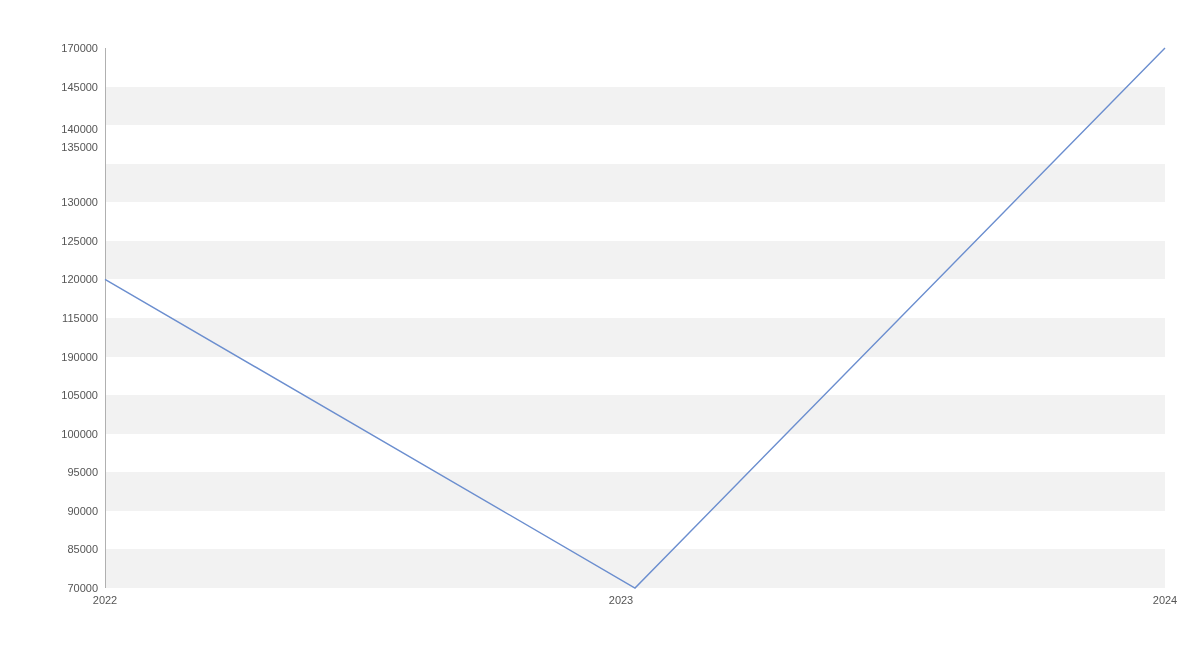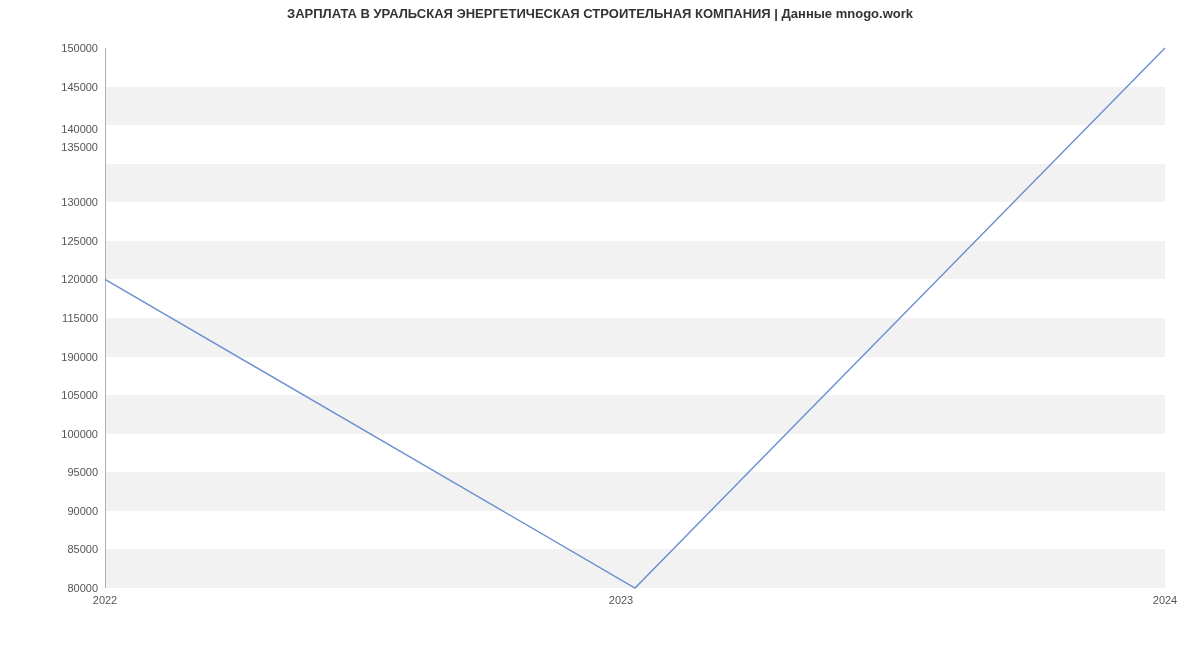--- a/index.html
+++ b/index.html
@@ -75,53 +75,52 @@
   .series-line {
     fill: none;
     stroke: #6b8ecf;
     stroke-width: 1.4;
   }
 </style>
 </head>
 <body>
 
 <div class="chart-wrap">
-  <div class="title">ЗАРПЛАТА В УРАЛЬСКАЯ ЭНЕРГЕТИЧЕСКАЯ СТРОИТЕЛЬНАЯ КОМПАНИЯ  | Данные mnogo.work</div>
 
   <div class="plot-area">
     <div id="y-grid">
         <div class="grid-band" style="top: 501.429px; height: 38.5714px;"></div>
         <div class="grid-band" style="top: 424.286px; height: 38.5714px;"></div>
         <div class="grid-band" style="top: 347.143px; height: 38.5714px;"></div>
         <div class="grid-band" style="top: 270px; height: 38.5714px;"></div>
         <div class="grid-band" style="top: 192.857px; height: 38.5714px;"></div>
         <div class="grid-band" style="top: 115.714px; height: 38.5714px;"></div>
         <div class="grid-band" style="top: 38.5714px; height: 38.5714px;"></div>
       </div>
     <div class="y-axis-line"></div>
     <svg class="line-layer" viewBox="0 0 1060 540" preserveAspectRatio="none">
       <polyline id="series-poly" class="series-line" points="0.0,231.4 530.0,540.0 1060.0,0.0"></polyline>
     </svg>
   </div>
 
   <div id="y-labels">
-      <div class="y-tick-label" style="top: 588px;">80000</div>
+      <div class="y-tick-label" style="top: 588px;">70000</div>
       <div class="y-tick-label" style="top: 549.429px;">85000</div>
       <div class="y-tick-label" style="top: 510.857px;">90000</div>
       <div class="y-tick-label" style="top: 472.286px; text-align: right;">95000</div>
       <div class="y-tick-label" style="top: 433.714px;">100000</div>
       <div class="y-tick-label" style="top: 395.143px;">105000</div>
       <div class="y-tick-label" style="top: 356.571px;">190000</div>
       <div class="y-tick-label" style="top: 318px;">115000</div>
       <div class="y-tick-label" style="top: 279.429px;">120000</div>
       <div class="y-tick-label" style="top: 240.857px;">125000</div>
       <div class="y-tick-label" style="top: 202.286px;">130000</div>
       <div class="y-tick-label" style="top: 147px;">135000</div>
       <div class="y-tick-label" style="top: 129px;">140000</div>
       <div class="y-tick-label" style="top: 86.5714px;">145000</div>
-      <div class="y-tick-label" style="top: 48px;">150000</div>
+      <div class="y-tick-label" style="top: 48px;">170000</div>
     </div>
   <div id="x-labels">
       <div class="x-tick-label" style="left: 105px;">2022</div>
       <div class="x-tick-label" style="left: 621px;">2023</div>
       <div class="x-tick-label" style="left: 1165px;">2024</div>
     </div>
 </div>
 
 </body></html>

